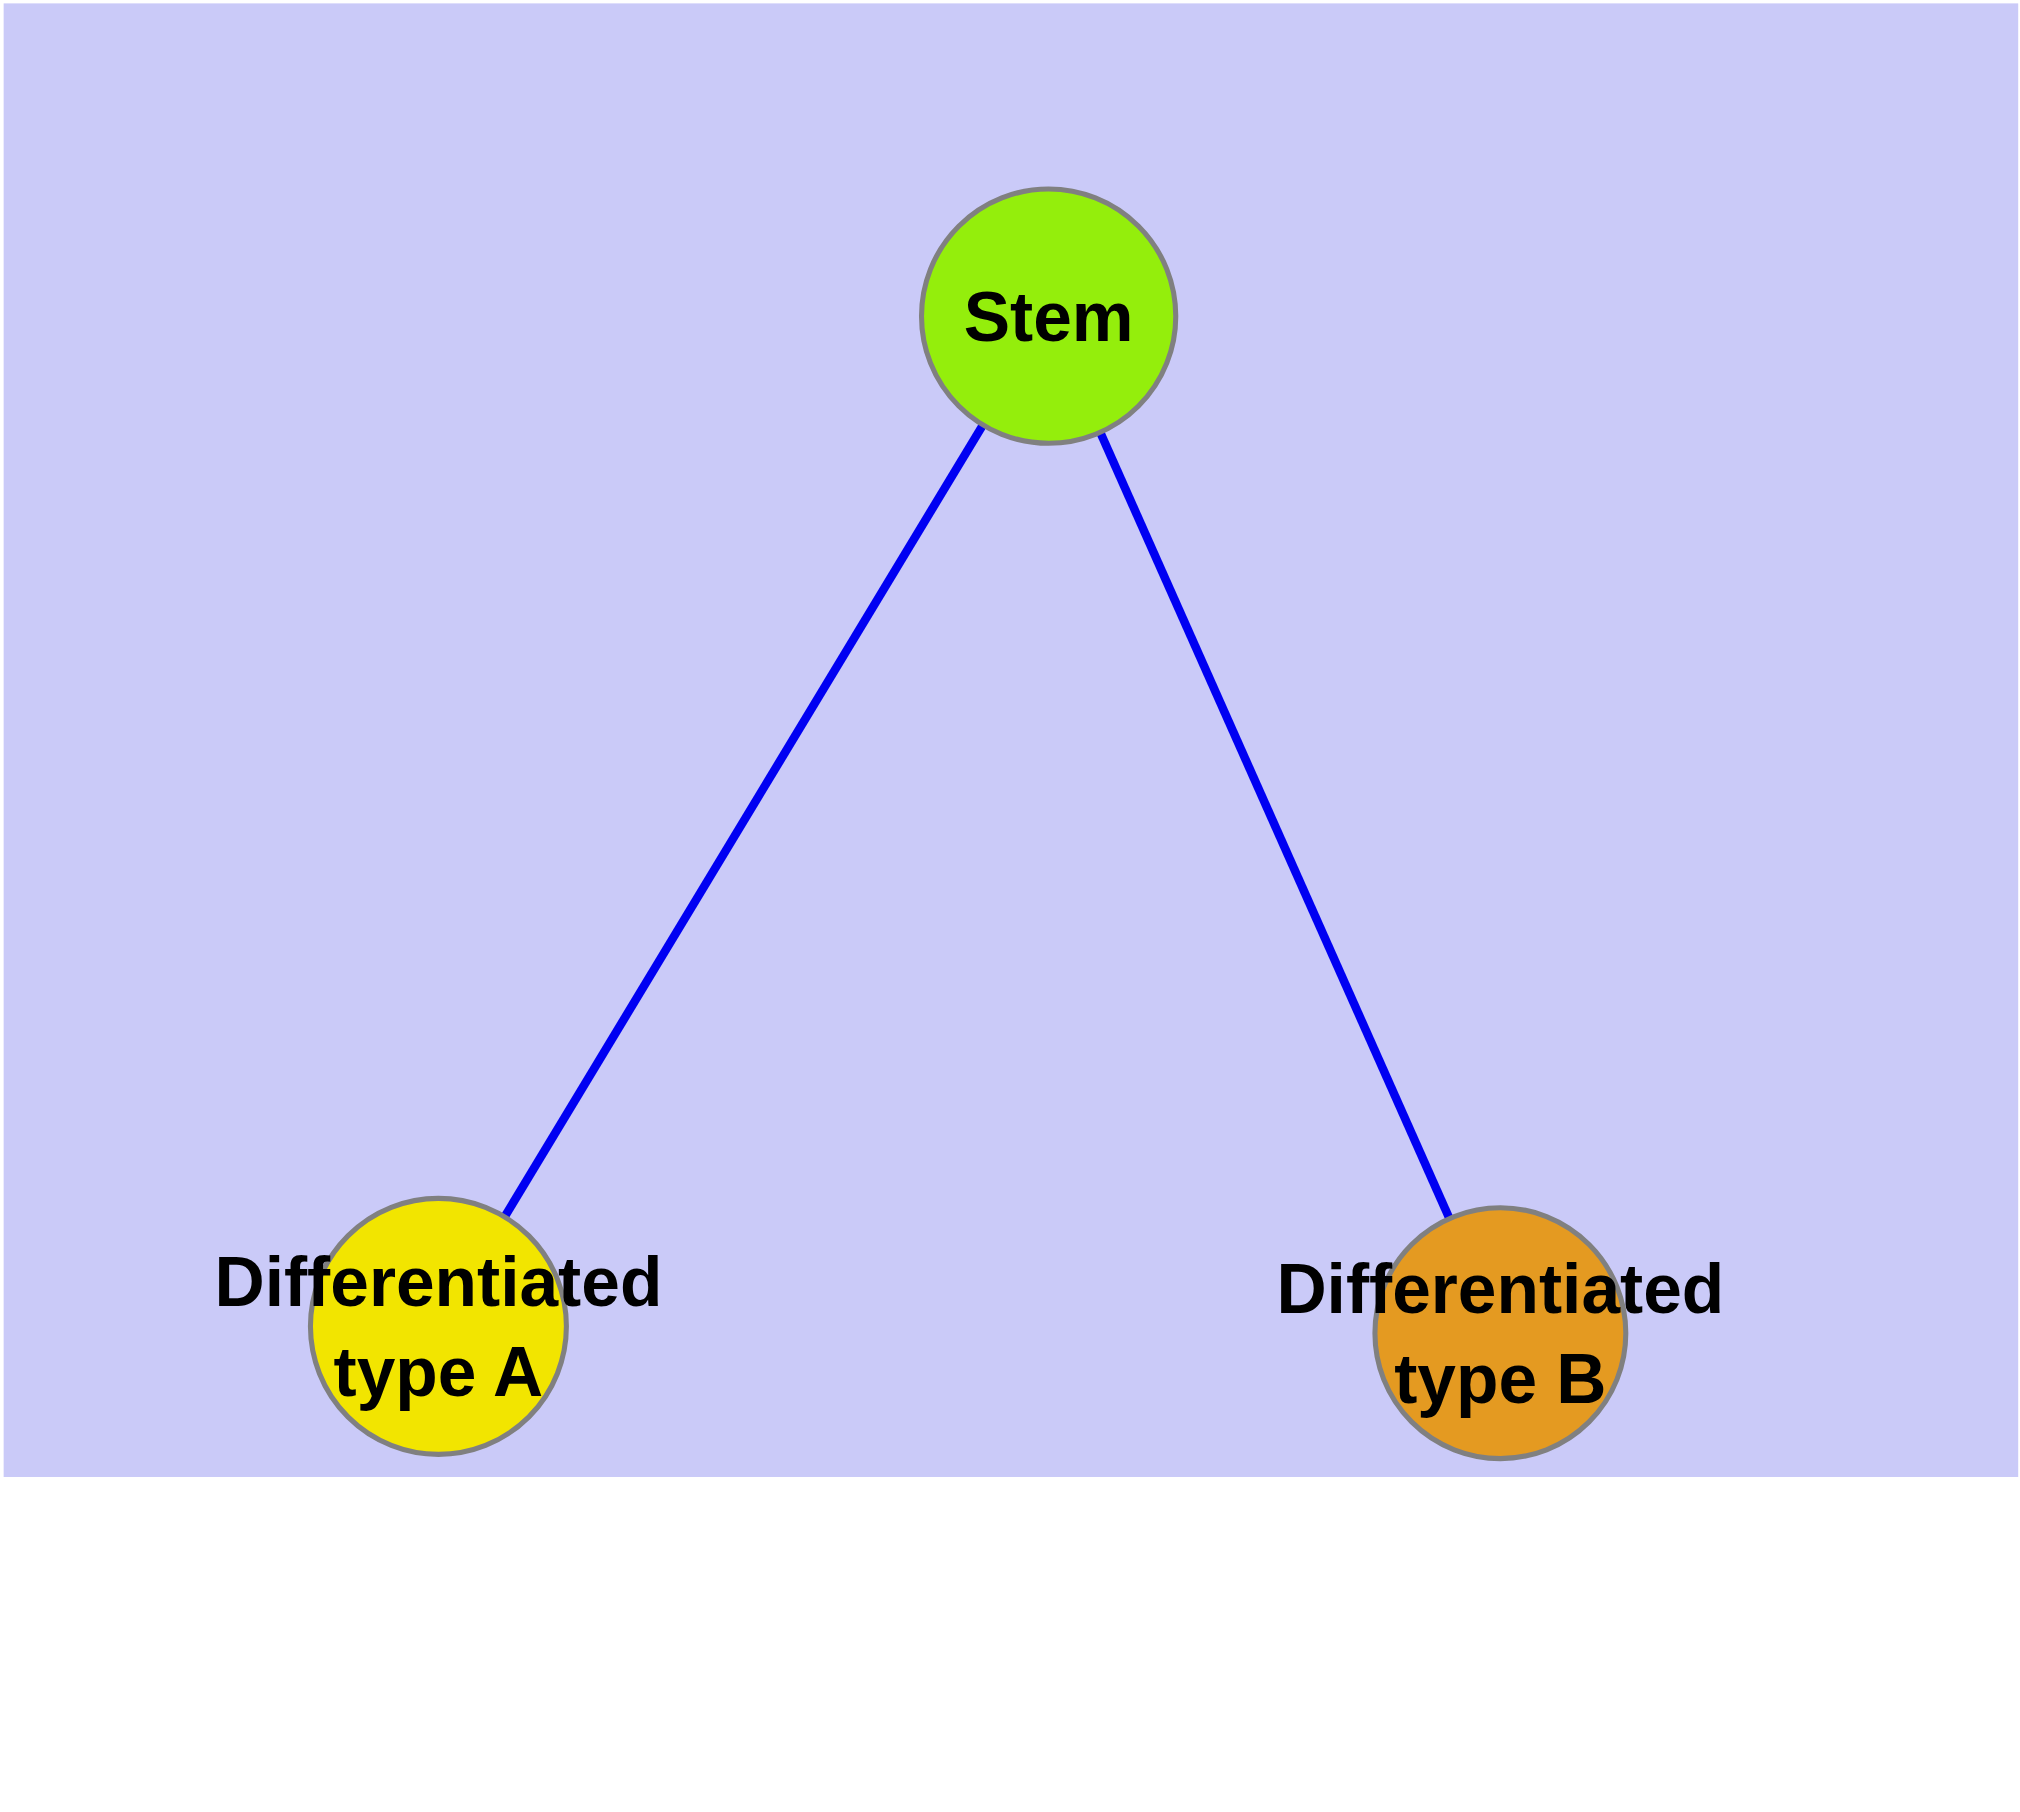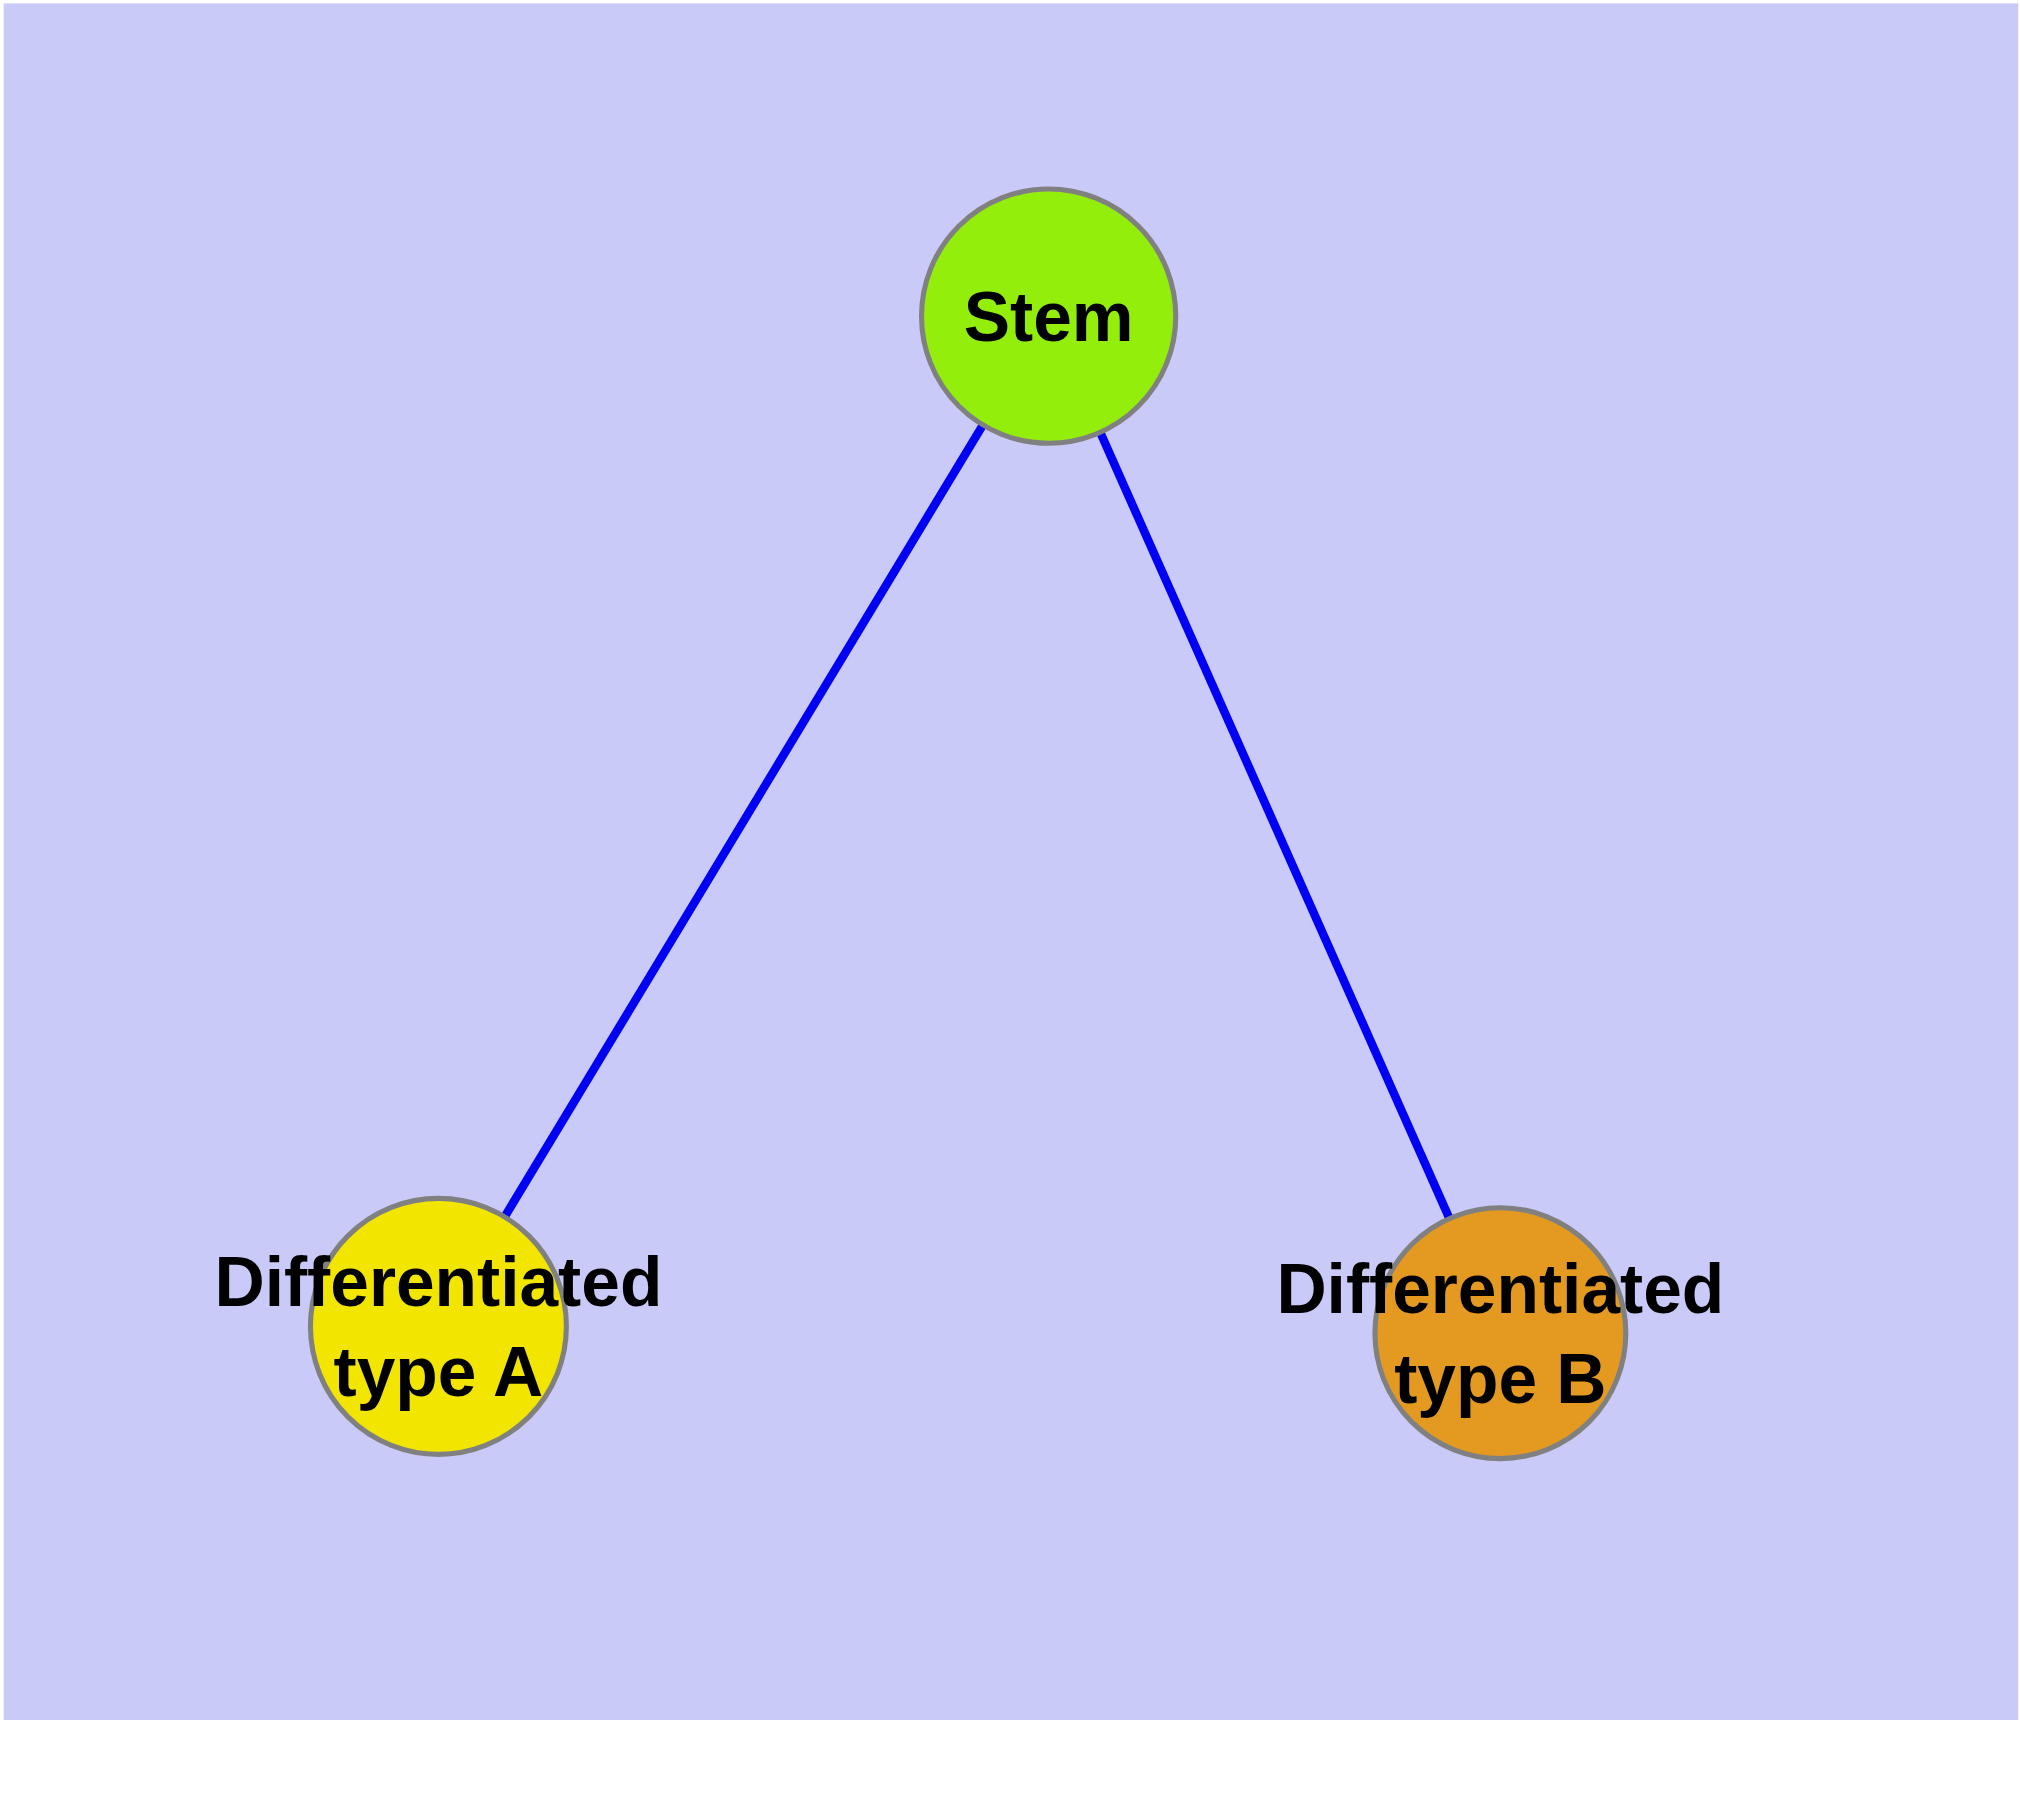--- a/index.html
+++ b/index.html
@@ -4,21 +4,21 @@
 <style>
   html, body {
     margin: 0;
     padding: 0;
     background: #ffffff;
     font-family: "Liberation Sans", sans-serif;
   }
   .page {
     position: relative;
     width: 2021px;
-    height: 1720px;
+    height: 1477px;
     background: #ffffff;
     overflow: hidden;
   }
   #graph-svg {
     display: block;
     width: 2021px;
     height: 1812px;
   }
   .edge-line {
     stroke-width: 10;

